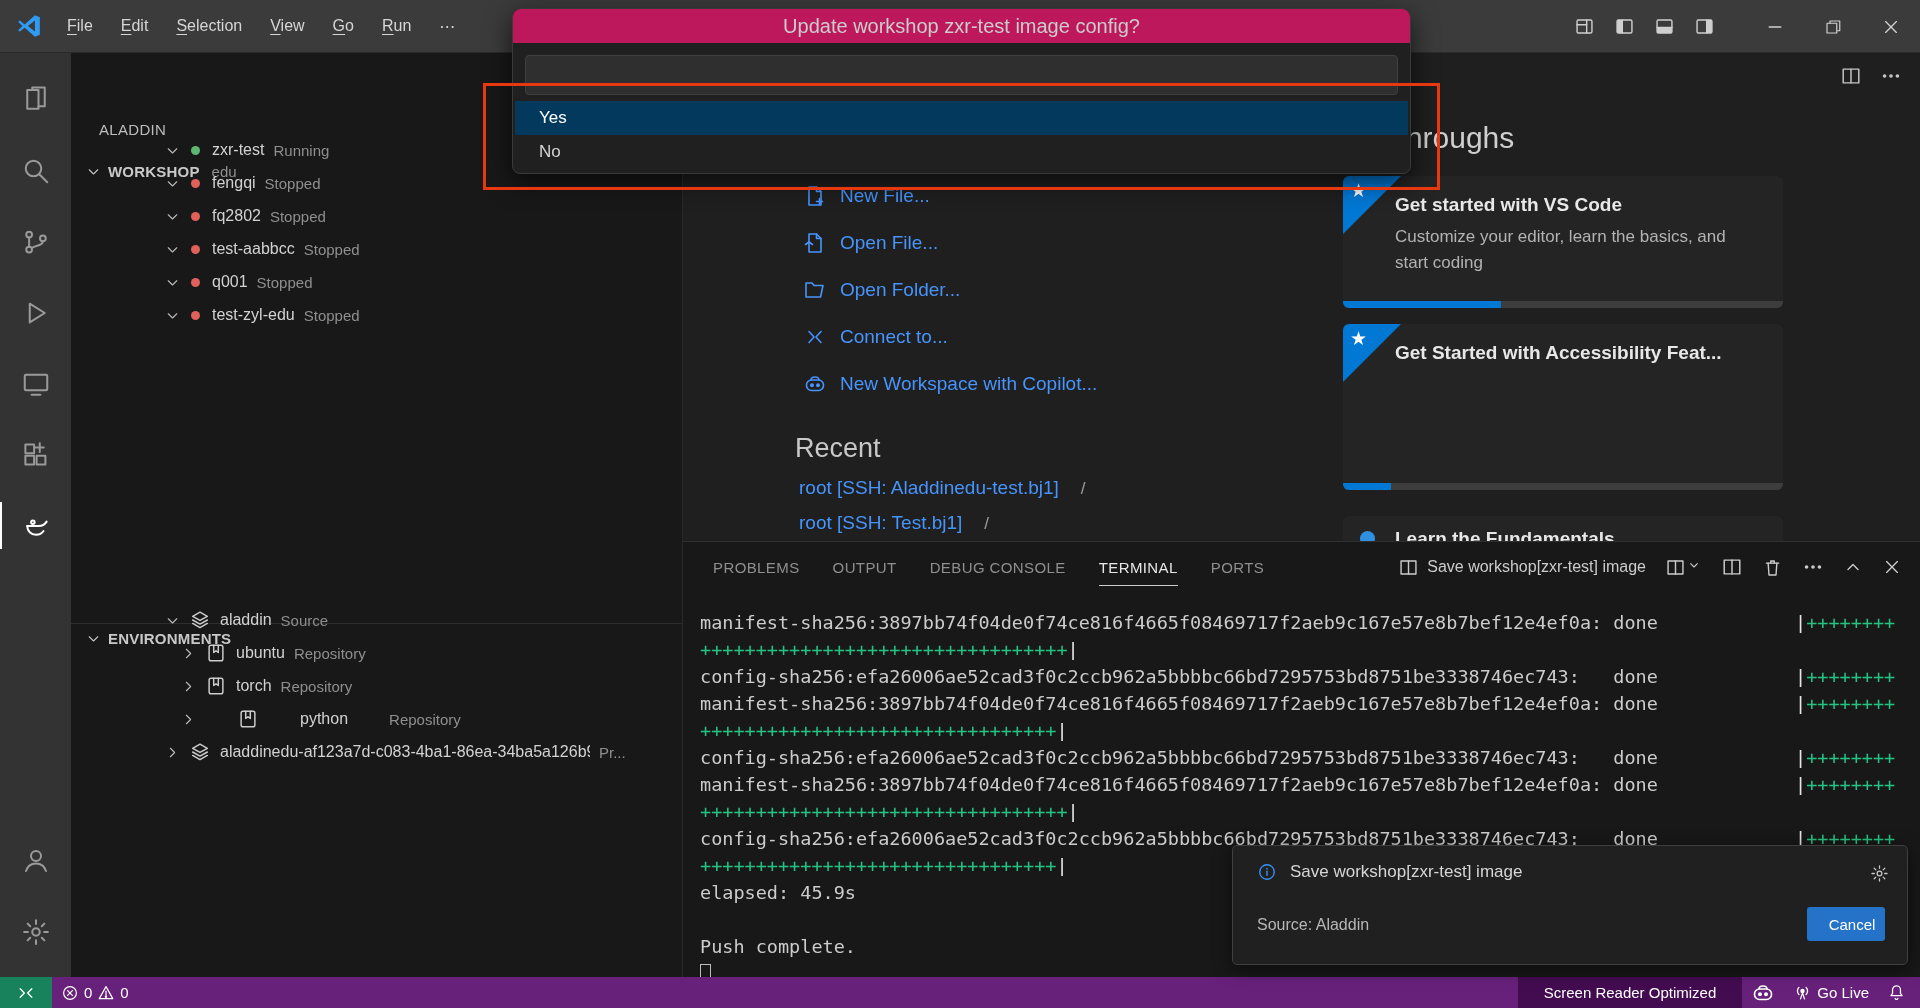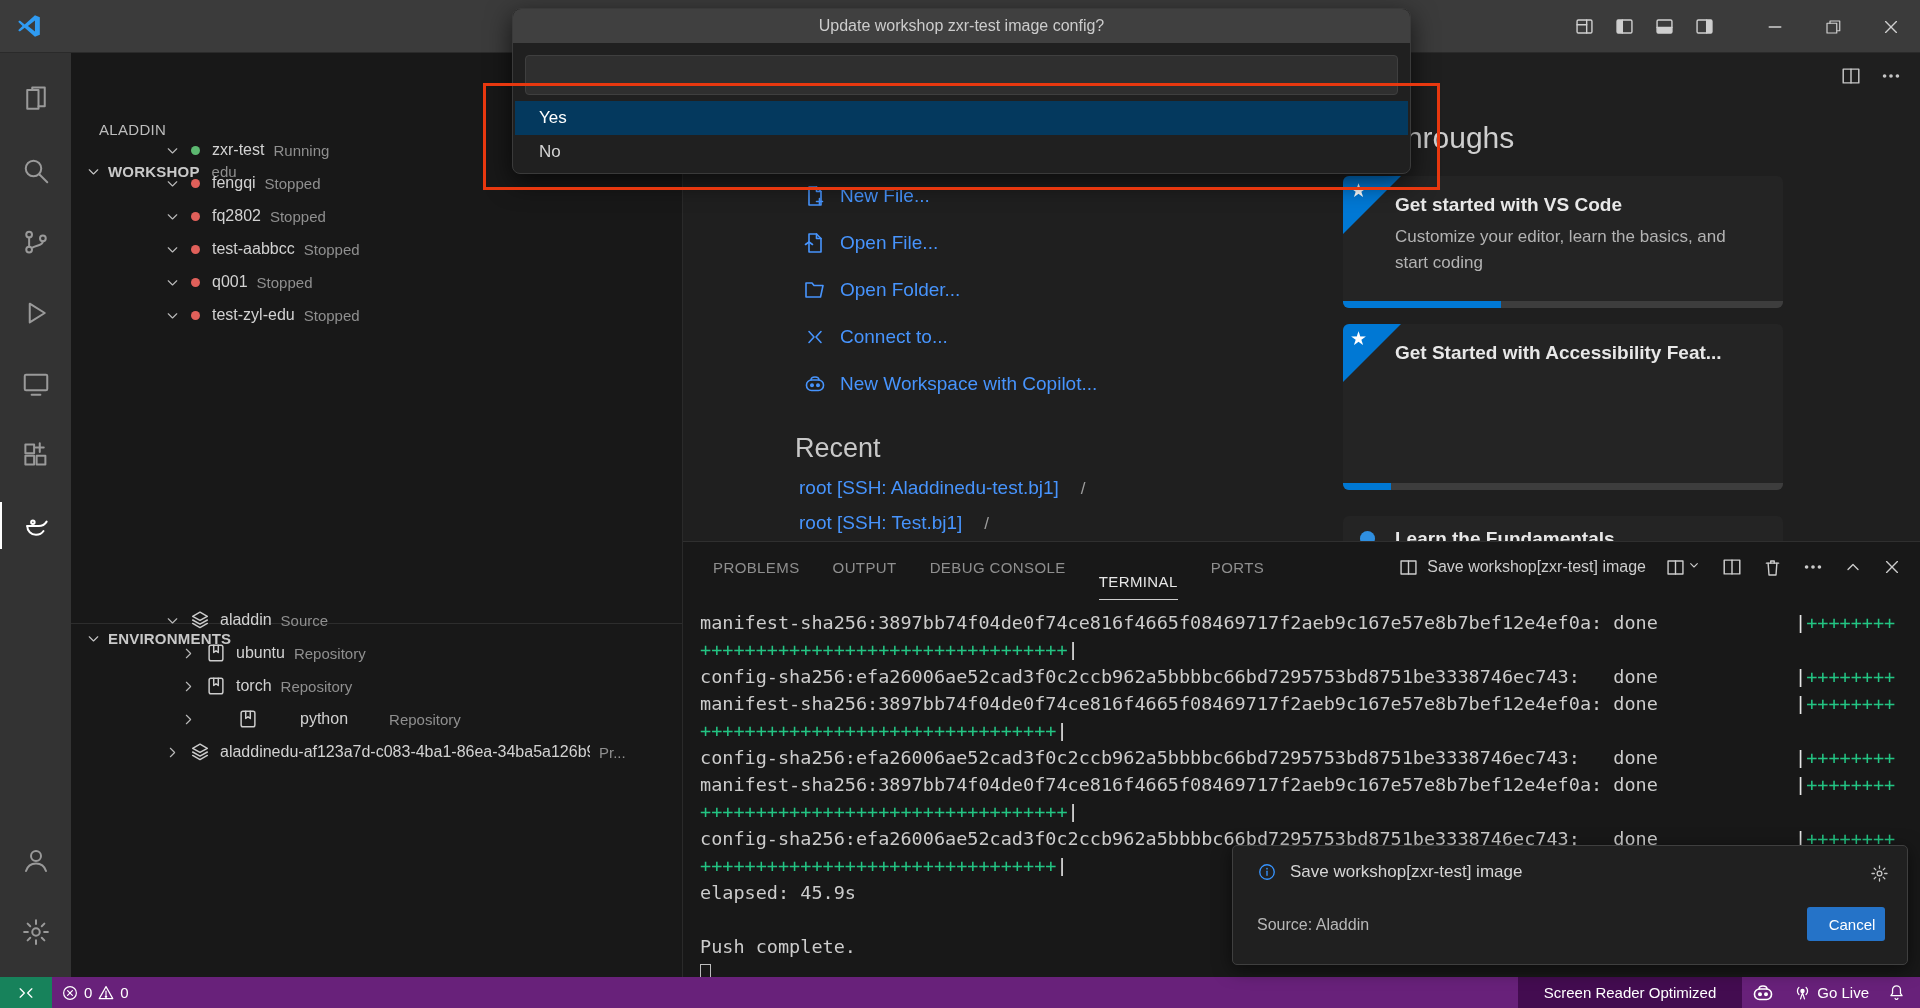--- a/index.html
+++ b/index.html
@@ -62,21 +62,21 @@
   .wt-desc { position:absolute; left:52px; color:#b3b3b3; font-size:17px; line-height:26px; width:375px; }
   .wt-track { position:absolute; left:0; bottom:0; width:100%; height:7px; background:#3d3d3d; }
   .wt-fill { height:7px; background:#0078d4; }
   .wt-dot { position:absolute; width:15px; height:15px; border-radius:50%; background:#2f8fe0; }
 
   
   .panel { left:683px; top:541px; width:1237px; height:436px; background:#181818;
            border-top:1px solid #2f2f2f; overflow:hidden; }
   .panel-tabs { position:absolute; left:30px; top:17px; display:flex; gap:33px; }
   .ptab { color:#8f8f8f; font-size:15px; letter-spacing:.4px; padding-bottom:9px; }
-  .ptab.active { color:#e7e7e7; border-bottom:1px solid #cccccc;margin-top:14px; }
+  .ptab.active { color:#e7e7e7; border-bottom:1px solid #cccccc; }
   .panel-right { position:absolute; right:18px; top:14px; display:flex; align-items:center; gap:19px; color:#cccccc; }
   .panel-right .plbl { font-size:16px; color:#cccccc; display:flex; align-items:center; gap:8px; }
   .term { position:absolute; left:17px; top:70px; width:1210px;
           font-family:"DejaVu Sans Mono", monospace; font-size:18.5px; }
   .trow { position:relative; height:27px; white-space:pre; }
   .trow .main { color:#cccccc; }
   .trow .grn { color:#23c483; }
   .trow .bar { color:#e6e6e6; }
   .trow .rcol { position:absolute; left:1095px; top:0; }
   .tcursor { display:inline-block; width:11px; height:22px; border:1.5px solid #bdbdbd; vertical-align:middle; }
@@ -85,22 +85,22 @@
   .statusbar { left:0; top:977px; width:1920px; height:31px; background:#68217a; color:#ffffff;
                display:flex; align-items:center; font-size:15px; z-index:10; }
   .st-remote { width:52px; height:31px; background:#17825b; display:flex; align-items:center; justify-content:center; }
   .st-item { display:flex; align-items:center; gap:5px; padding:0 9px; height:31px; }
   .st-right { margin-left:auto; display:flex; align-items:center; height:31px; }
   .st-sro { background:#430c50; height:31px; display:flex; align-items:center; padding:0 26px; }
 
   
   .qp { left:512px; top:8px; width:899px; height:166px; background:#202020; border-radius:8px;
         z-index:40; box-shadow:0 8px 26px rgba(0,0,0,.65); border:1px solid #3a3a3a; }
-  .qp-head { height:34px; background:#404040; border-radius:8px 8px 0 0; display:flex;
-             align-items:center; justify-content:center; color:#cccccc; font-size:16px; }
+  .qp-head { height:34px; background:#be185d; border-radius:8px 8px 0 0; display:flex;
+             align-items:center; justify-content:center; color:#cccccc; font-size:20px; }
   .qp-input { position:absolute; left:12px; right:12px; top:46px; height:40px; background:#2f2f2f;
               border:1px solid #3f3f3f; border-radius:4px; }
   .qp-row { position:absolute; left:2px; right:2px; height:34px; display:flex; align-items:center;
             padding-left:24px; font-size:17px; color:#d4d4d4; }
   .qp-row.sel { background:#04395e; color:#ffffff; }
 
   .red-rect { left:483px; top:83px; width:957px; height:107px; border:3px solid #e8380f;
               z-index:50; pointer-events:none; }
 
   
@@ -117,20 +117,29 @@
 </style>
 </head>
 <body>
 
 <div id="app">
 
   <div class="abs titlebar">
     <svg class="vscode-logo" viewBox="0 0 24 24">
       <path fill="#2f9bf2" d="M17.5 2 8 10.5 3.5 7 2 8l4 4-4 4 1.5 1 4.5-3.5L17.5 22 22 20V4l-4.5-2zM17.5 7v10L11 12l6.5-5z"></path>
     </svg>
+    <div class="menus">
+        <div class="menu-item"><u>F</u>ile</div>
+        <div class="menu-item"><u>E</u>dit</div>
+        <div class="menu-item"><u>S</u>election</div>
+        <div class="menu-item"><u>V</u>iew</div>
+        <div class="menu-item"><u>G</u>o</div>
+        <div class="menu-item"><u>R</u>un</div>
+        <div class="menu-item">⋯</div>
+      </div>
     <div class="win-icons">
       <span class="win-ic">
           <svg width="21" height="21" viewBox="0 0 24 24" fill="none" stroke="currentColor" stroke-width="1.6" stroke-linecap="round" stroke-linejoin="round">
             <rect x="3.5" y="4.5" width="17" height="15" rx="1.5"></rect>
             <path d="M14.5 4.5v15"></path>
             <path d="M3.5 10h11"></path>
           </svg>
         </span>
       <span class="win-ic">
           <svg width="21" height="21" viewBox="0 0 24 24" fill="none" stroke="currentColor" stroke-width="1.6" stroke-linecap="round" stroke-linejoin="round">

